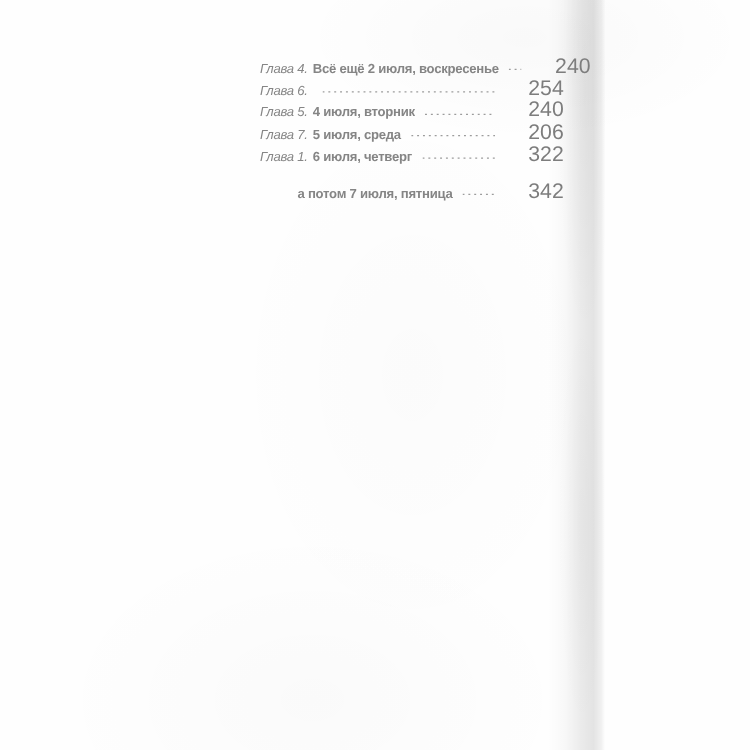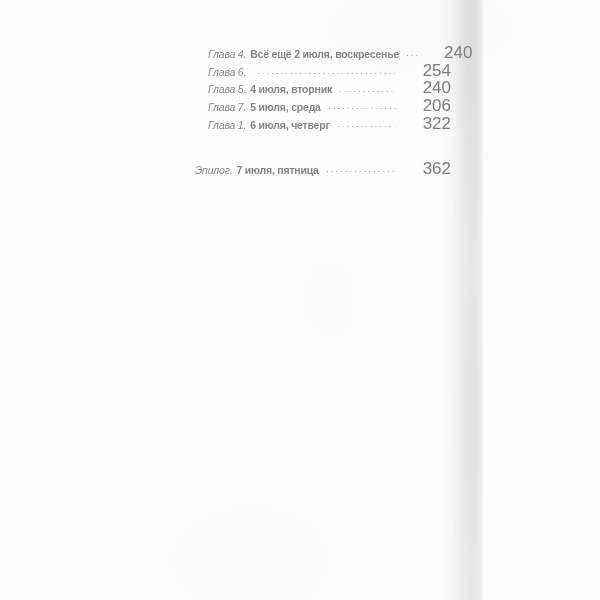--- a/index.html
+++ b/index.html
@@ -131,22 +131,21 @@
     </div>
 
     <div class="toc-row glava" style="top:70.6px">
       <span class="lbl">Глава 1.</span>
       <span class="ttl">6 июля, четверг</span>
       <span class="leader"></span>
       <span class="pg">322</span>
     </div>
 
 
+    <div class="toc-row cont" style="top:100px">
+      <span class="ttl">а потом 7 июля, пятница</span>
+      <span class="leader"></span>
+      <span class="pg">342</span>
+    </div>
 
-    <div class="toc-row epilog" style="top:116.3px">
-      <span class="lbl">Эпилог.</span>
-      <span class="ttl">7 июля, пятница</span>
-      <span class="leader"></span>
-      <span class="pg">362</span>
-    </div>
 
   </div>
 </div>
 
 </body></html>

